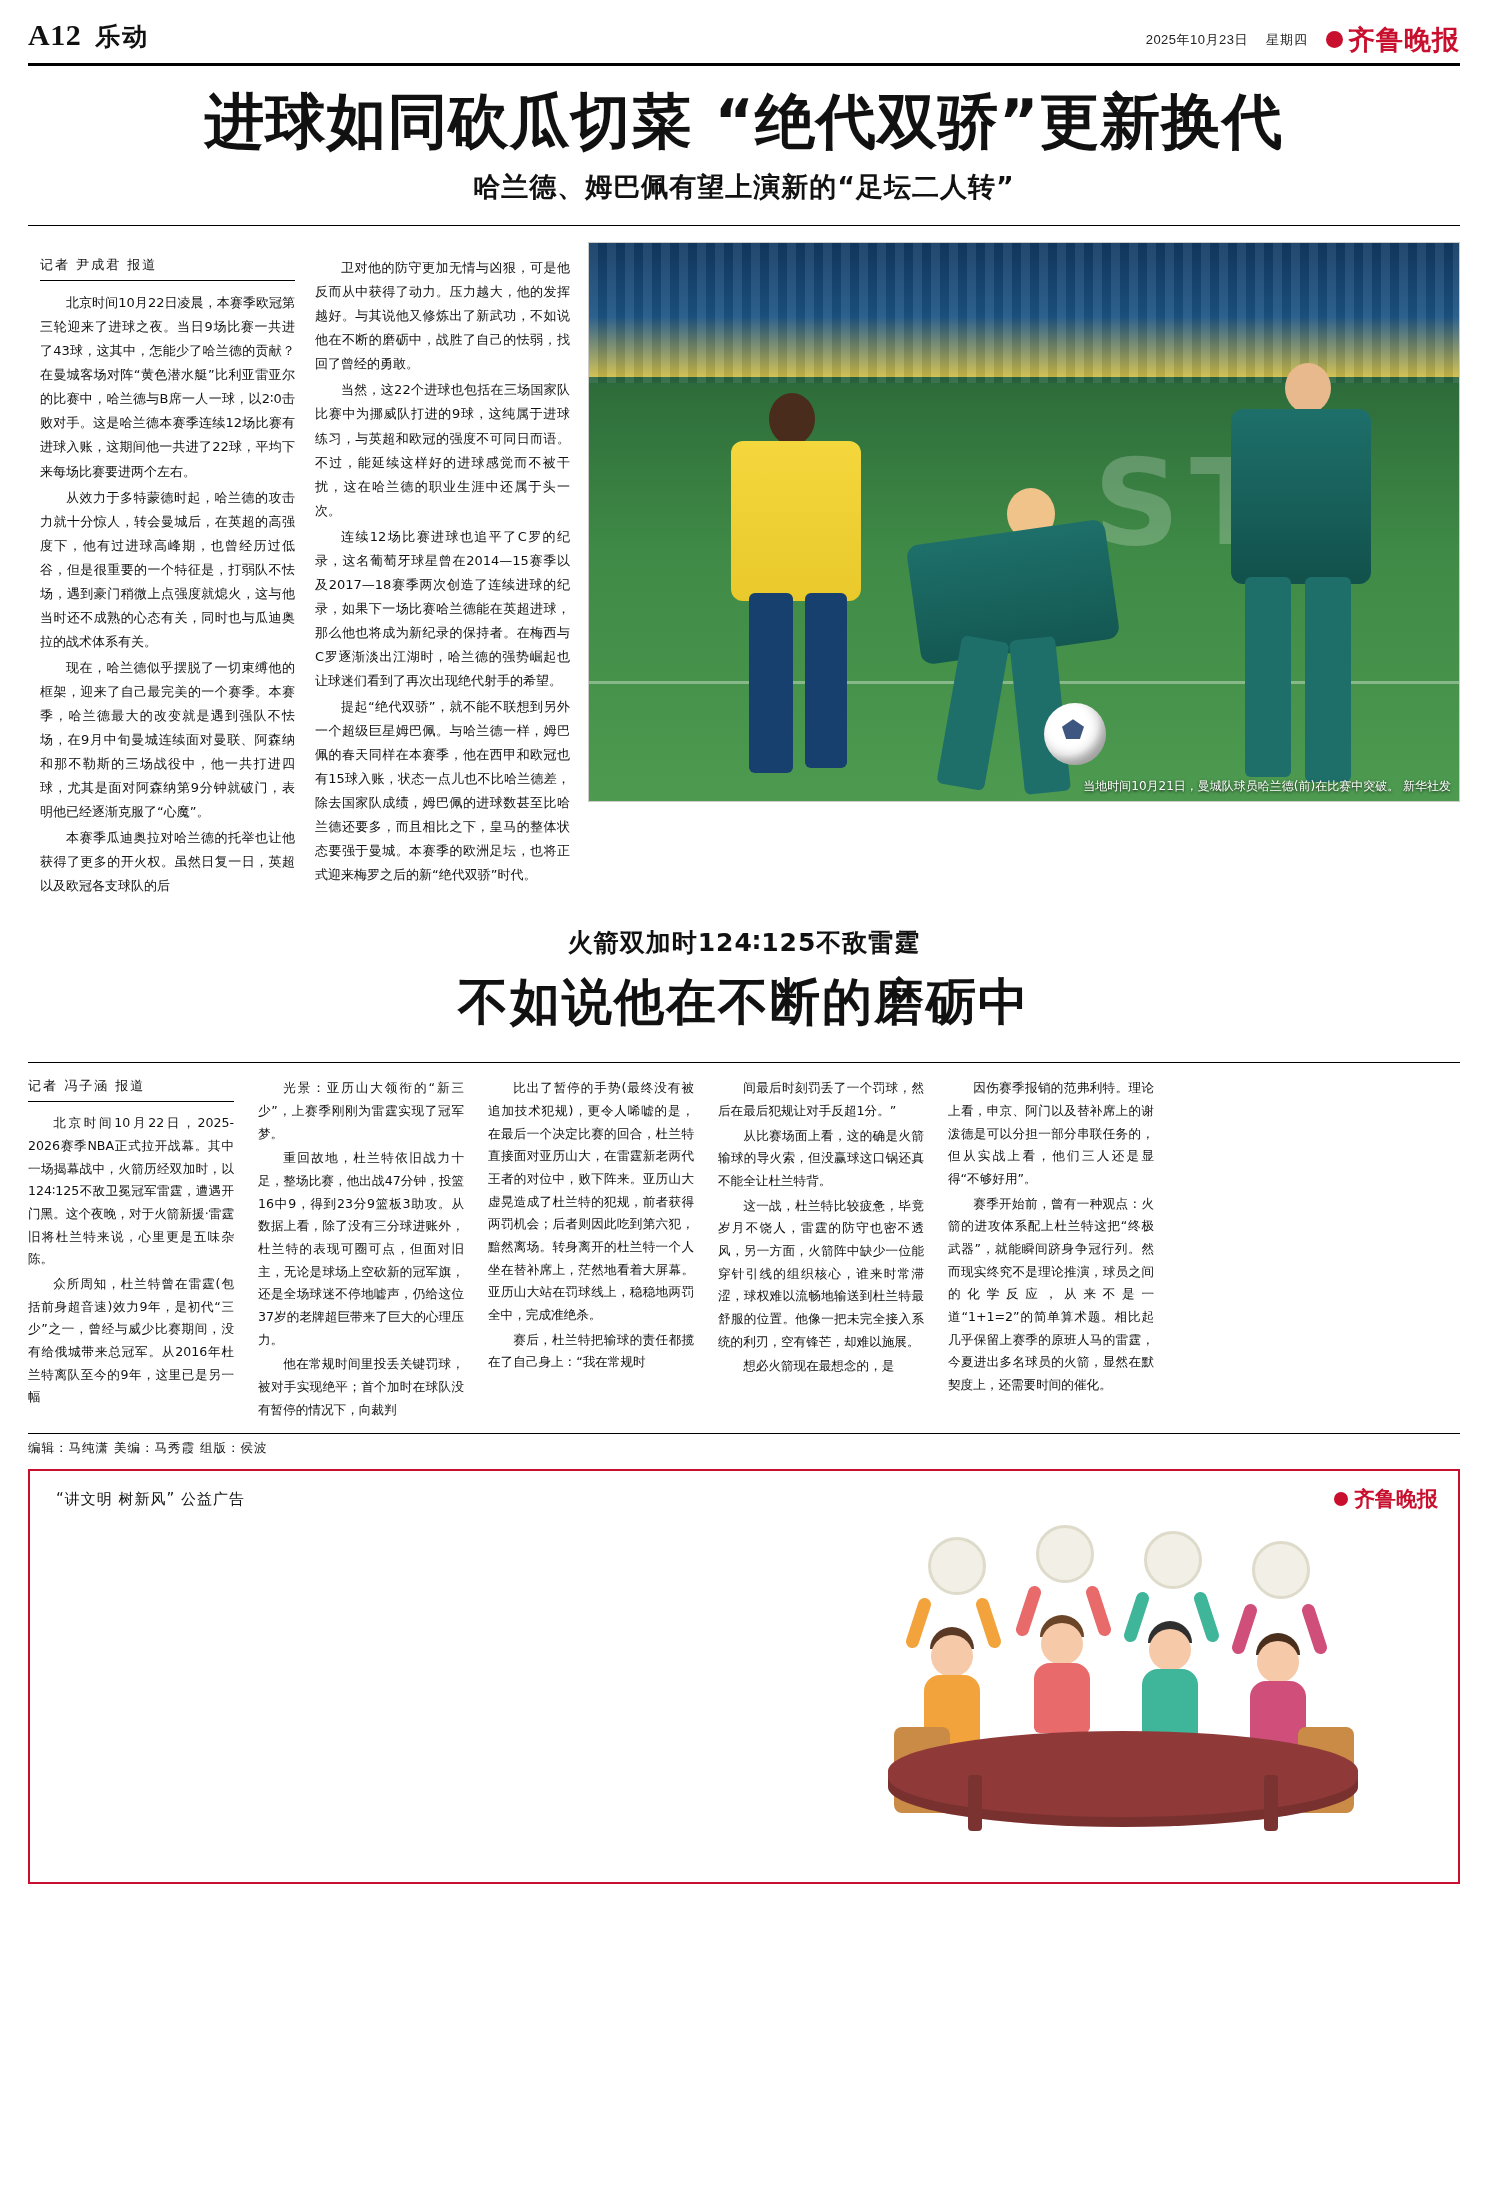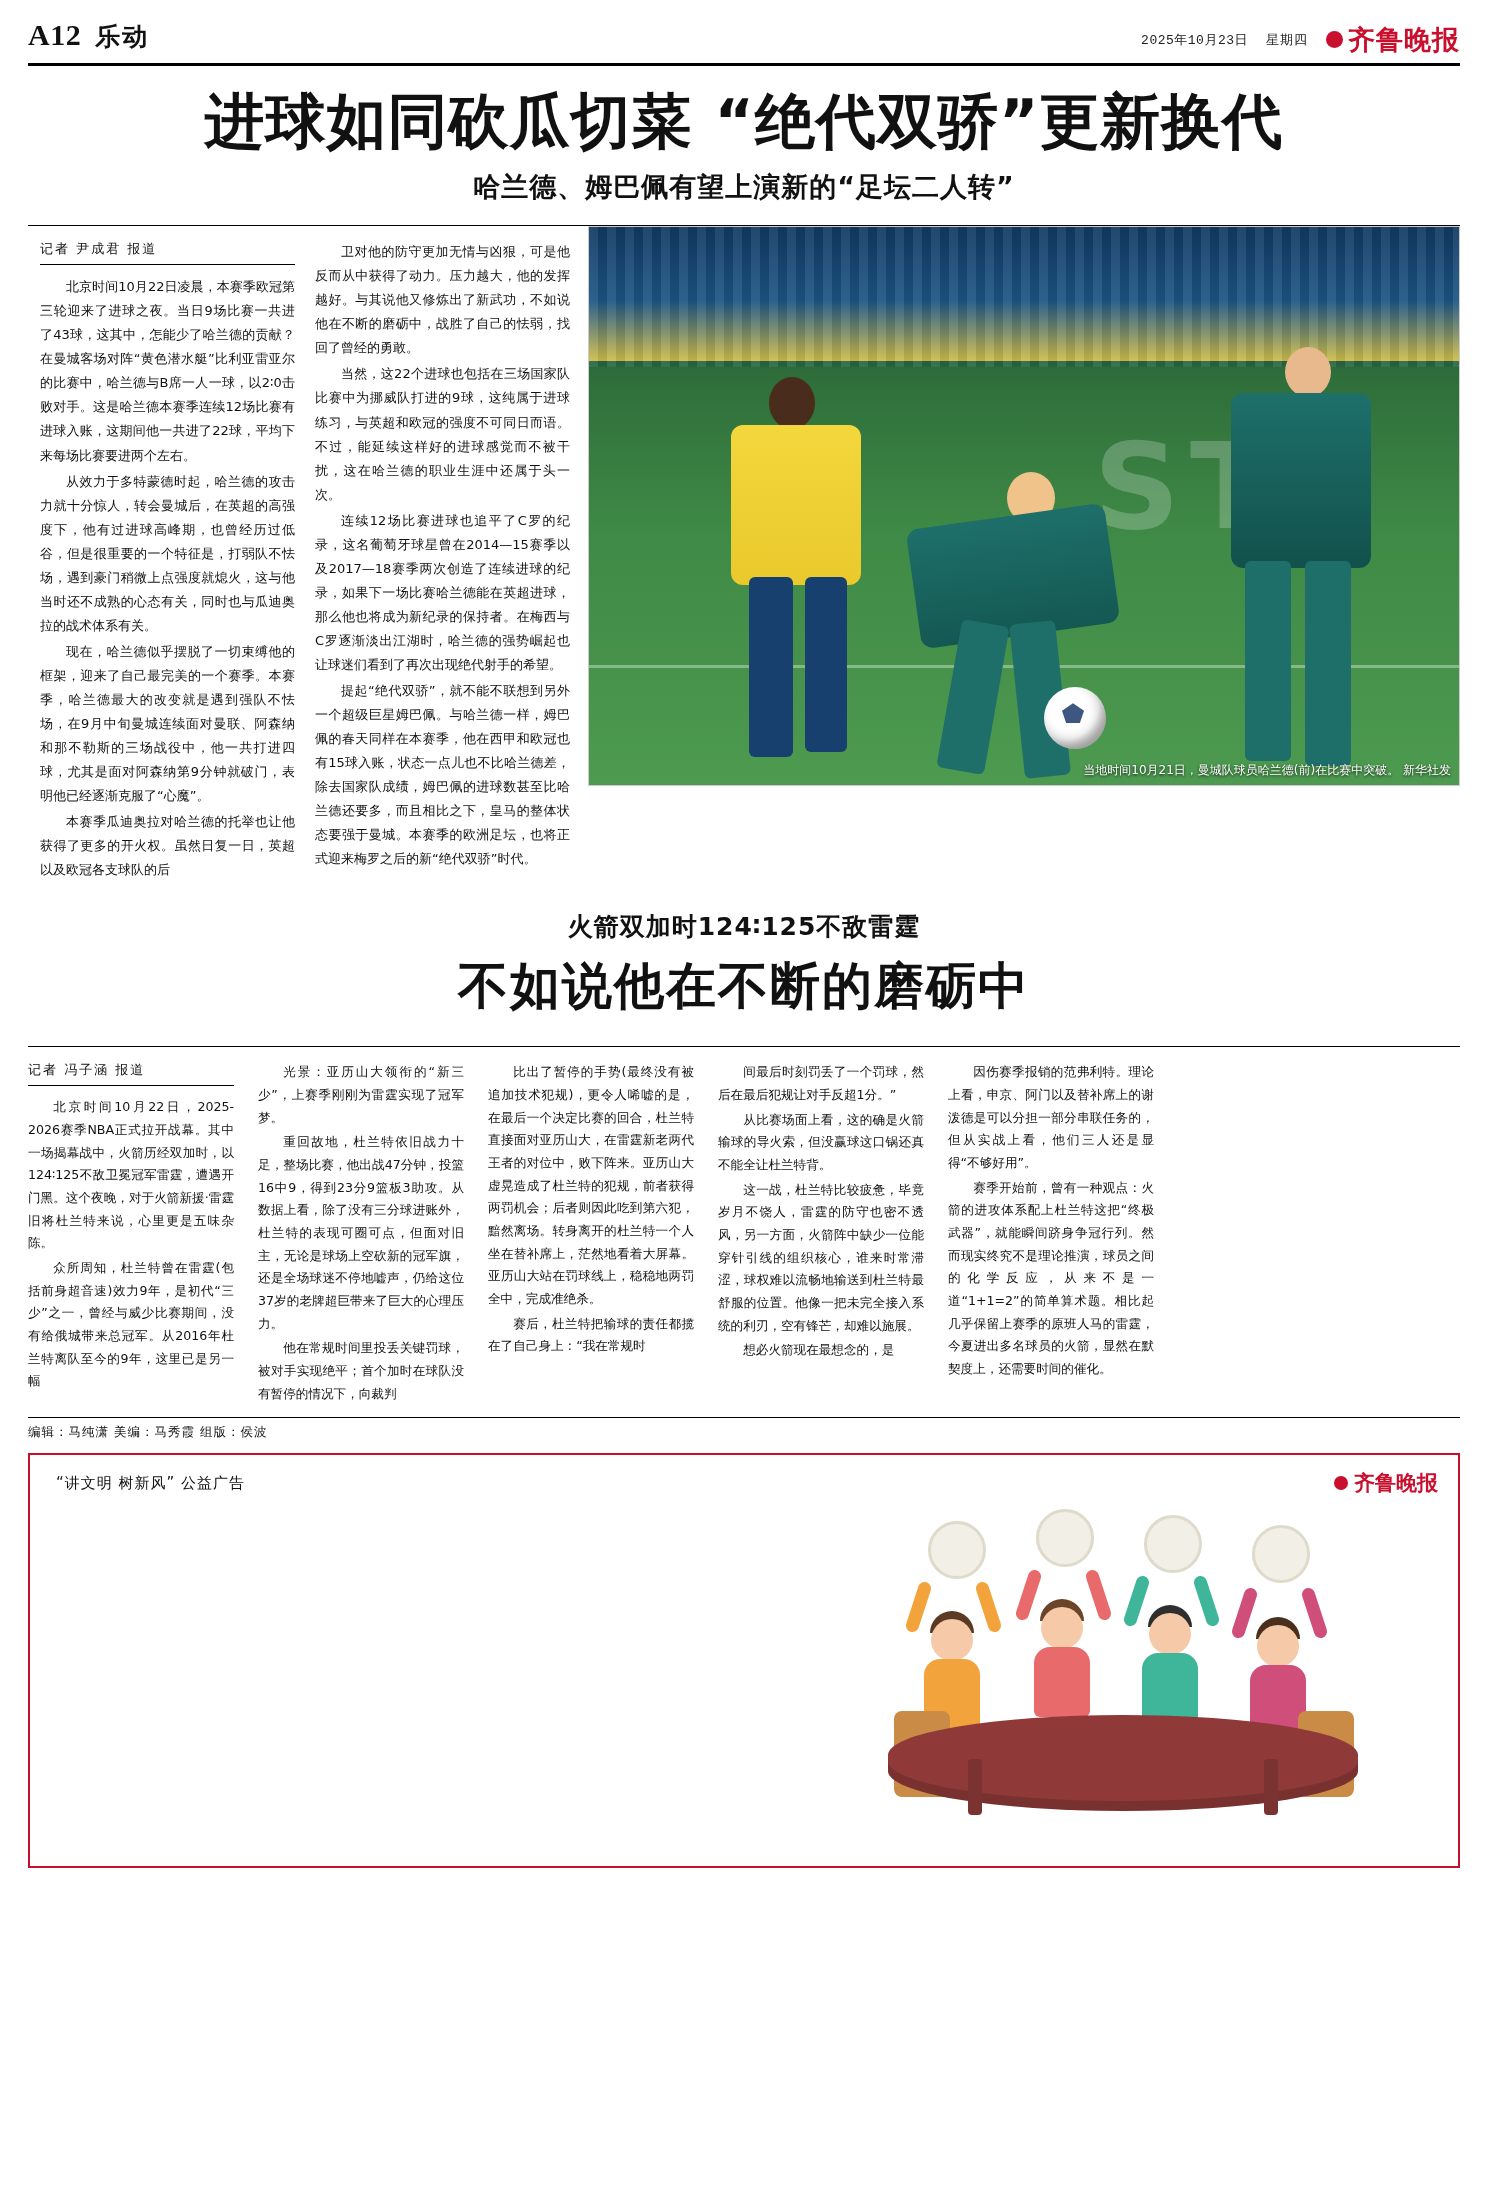--- a/index.html
+++ b/index.html
@@ -15,21 +15,21 @@
 
   
   .masthead{
     display:flex;align-items:flex-end;justify-content:space-between;
     padding:18px 0 6px 0;
   }
   .mast-left{display:flex;align-items:baseline;gap:14px;}
   .mast-page{font-family:"Liberation Serif",serif;font-size:30px;font-weight:bold;letter-spacing:0.5px;}
   .mast-section{font-family:"DejaVu Sans",sans-serif;font-size:25px;font-weight:bold;letter-spacing:2px;}
   .mast-right{display:flex;align-items:center;gap:18px;}
-  .mast-date{font-family:Liberation Mono, monospace;font-size:13px;color:#222;letter-spacing:0.5px;}
+  .mast-date{font-family:Liberation Sans, sans-serif;font-size:13px;color:#222;letter-spacing:0.5px;}
   .mast-weekday{font-family:"DejaVu Sans",sans-serif;font-size:13px;color:#222;letter-spacing:1px;}
   .paper-logo{
     font-family:"DejaVu Sans",sans-serif;
     font-size:27px;font-weight:bold;color:#c8102e;letter-spacing:1px;
     line-height:1;
     display:flex;align-items:center;gap:5px;
   }
   .paper-logo .dot{
     width:17px;height:17px;border-radius:50%;
     background:#c8102e;display:inline-block;
@@ -41,21 +41,21 @@
   h1.headline{
     font-family:"DejaVu Sans",sans-serif;
     font-size:60px;font-weight:bold;letter-spacing:1px;margin:8px 0 0 0;line-height:1.12;
   }
   .subhead{
     font-family:"DejaVu Sans",sans-serif;
     font-size:27px;font-weight:bold;margin-top:14px;letter-spacing:1px;color:#111;
   }
 
   
-  .art1{display:flex;gap:0;margin-top:16px;border-top:1px solid #000;padding-top:0;}
+  .art1{display:flex;gap:0;margin-top:16px;border-top:1px solid #000;padding-top:16px;}
   .art1-cols{display:flex;gap:20px;width:560px;padding:14px 18px 0 12px;box-sizing:border-box;}
   .col{width:256px;}
   .byline{
     font-family:"DejaVu Sans",sans-serif;font-size:13px;letter-spacing:2px;
     border-bottom:1px solid #000;padding-bottom:6px;margin-bottom:10px;
   }
   .body-text{
     font-family:"DejaVu Sans",sans-serif;
     font-size:13px;line-height:1.85;text-align:justify;color:#111;
   }

